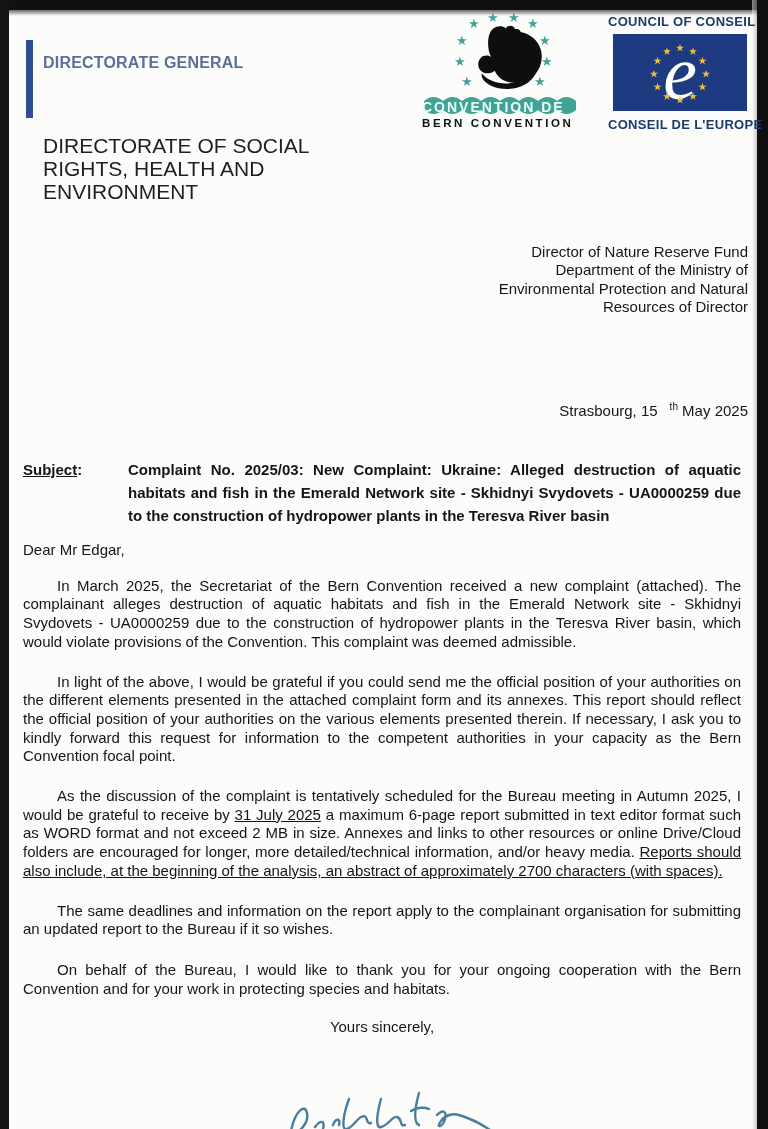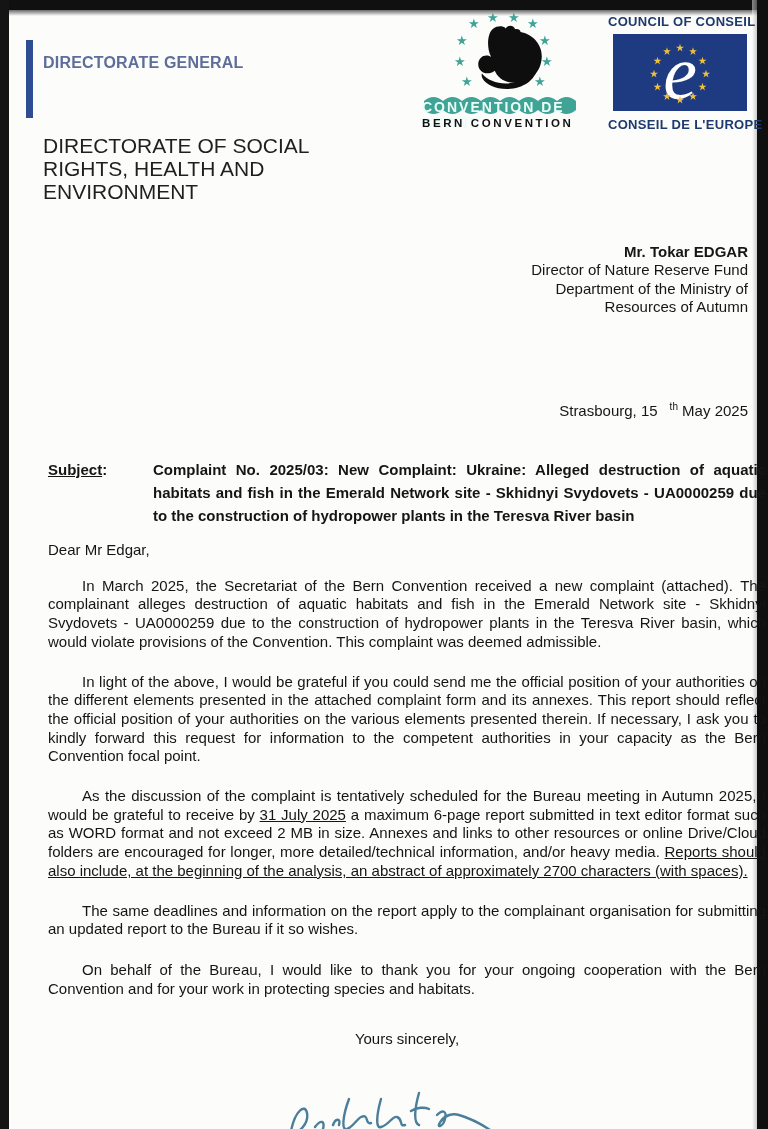--- a/index.html
+++ b/index.html
@@ -35,29 +35,29 @@
   .coe-box{margin:5px auto 0;width:134px;height:77px;background:#1e3a80;position:relative;}
   .coe-bottom{margin-top:6px;font-size:13px;font-weight:600;color:#1d3a6e;letter-spacing:.3px;white-space:nowrap;}
 
   
   .recipient{position:absolute;right:20px;top:243px;text-align:right;font-size:15px;line-height:18.3px;color:#161616;}
   .recipient .r0{font-weight:bold;}
   .dateline{position:absolute;right:20px;top:401px;font-size:15px;color:#161616;}
   sup{font-size:10px;padding-left:12px;}
 
   
-  .letter{position:absolute;left:48px;top:458px;width:718px;font-size:15px;color:#151515;}
+  .letter{position:absolute;left:23px;top:458px;width:718px;font-size:15px;color:#151515;}
   .subject-row{display:flex;line-height:23px;margin-bottom:14px;}
   .subject-label{width:95px;flex:0 0 95px;font-weight:bold;}
   .subject-label .lbl{text-decoration:underline;}
   .subject-text{font-weight:bold;text-align:justify;line-height:23px;margin-left:10px;}
   .salutation{line-height:18.7px;margin-bottom:17px;}
   .para{text-align:justify;line-height:18.7px;text-indent:34px;margin:0 0 21px 0;}
   .para.p4{margin-bottom:22px;}
-  .para.p5{margin-bottom:32px;}
+  .para.p5{margin-bottom:20px;}
   .ul{text-decoration:underline;}
   .closing{text-align:center;line-height:18.7px;}
 
   .signature{position:absolute;left:285px;top:1089px;width:212px;height:44px;}
 </style>
 </head>
 <body>
 
 <div class="page">
 
@@ -120,24 +120,24 @@
         <use href="#st" transform="translate(44.5,53) scale(4.2)"></use>
         <use href="#st" transform="translate(41,40) scale(4.2)"></use>
         <use href="#st" transform="translate(44.5,27) scale(4.2)"></use>
         <use href="#st" transform="translate(54,17.5) scale(4.2)"></use>
       </svg>
     </div>
     <div class="coe-bottom">CONSEIL DE L'EUROPE</div>
   </div>
 
   <div class="recipient">
-    <div class="r0">Mr. Tokar EDGAR</div>
     <div>Director of Nature Reserve Fund</div>
     <div>Department of the Ministry of</div>
-    <div>Resources of Autumn</div>
+    <div>Environmental Protection and Natural</div>
+    <div>Resources of Director</div>
   </div>
 
   <div class="dateline"><span>Strasbourg, 15</span><sup>th</sup><span> May 2025</span></div>
 
   <div class="letter">
     <div class="subject-row">
       <div class="subject-label"><span class="lbl">Subject</span><span>:</span></div>
       <div class="subject-text">Complaint No. 2025/03: New Complaint: Ukraine: Alleged destruction of aquatic habitats and fish in the Emerald Network site - Skhidnyi Svydovets - UA0000259 due to the construction of hydropower plants in the Teresva River basin</div>
     </div>
 

